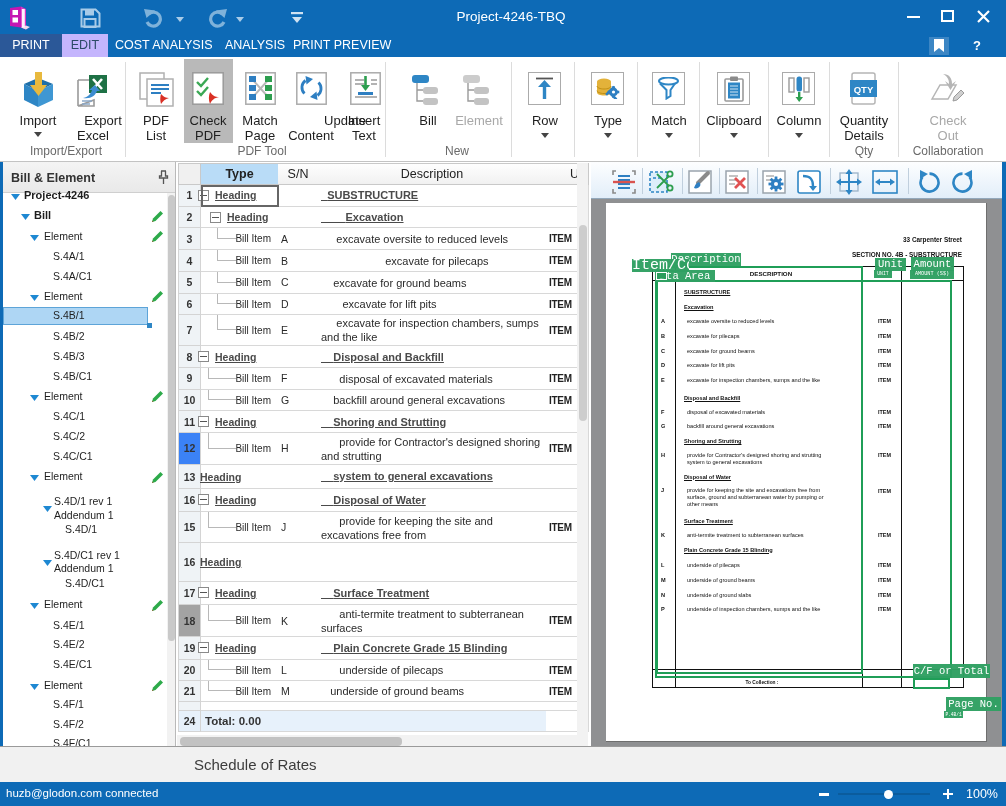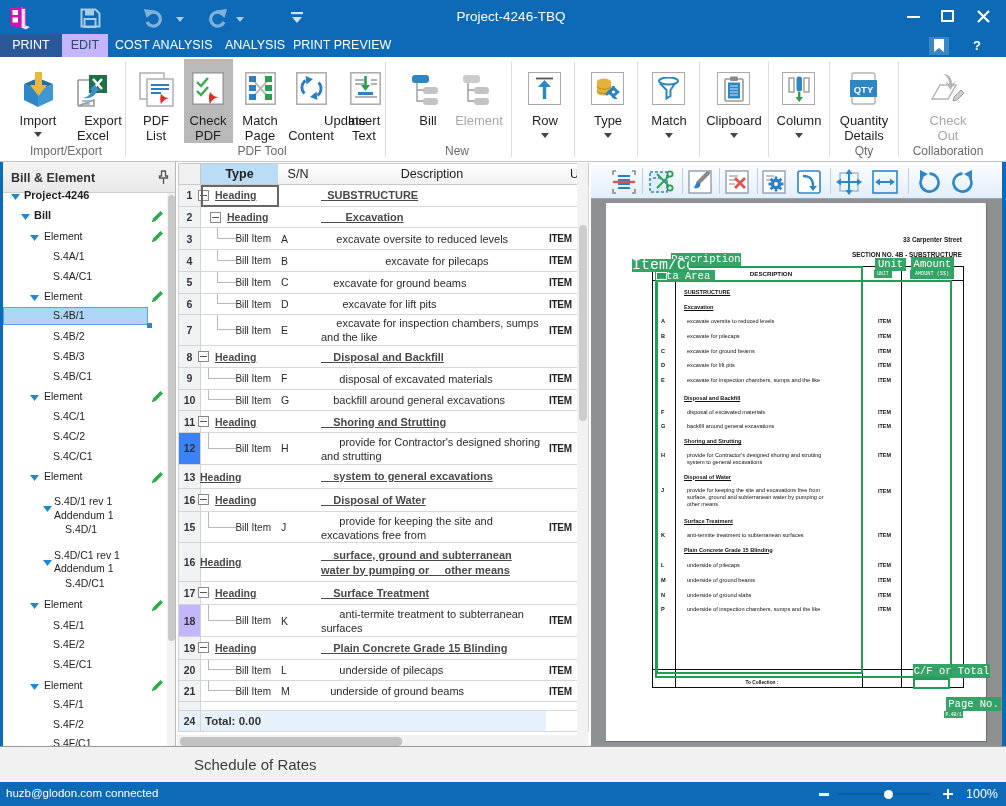--- a/index.html
+++ b/index.html
@@ -468,31 +468,30 @@
 <div class="ab" style="left:0px;top:350.0px;width:94px;height:31px;font-size:10px;color:#2a2a2a;text-align:right;line-height:31px;">Bill Item</div>
 <div class="ab" style="left:104px;top:350.0px;height:31px;font-size:10.5px;color:#2a2a2a;line-height:31px;">J</div>
 <div class="ab" style="left:144px;top:350.0px;width:220px;font-size:11px;color:#2a2a2a;line-height:14px;padding-top:1.5px;">&nbsp;&nbsp;&nbsp;&nbsp;&nbsp;&nbsp;provide for keeping the site and excavations free from</div>
 <div class="ab" style="left:372px;top:350.0px;height:31px;font-size:10px;font-weight:bold;color:#222;line-height:31px;letter-spacing:-0.3px;">ITEM</div>
 <div class="ab" style="left:1px;top:381.0px;width:23px;height:39px;background:#eff3f6;border:1px solid #d4d4d4;border-top:none;color:#333;font-weight:bold;font-size:10.5px;text-align:center;line-height:39px;">16</div>
 <div class="ab" style="left:24px;top:381.0px;width:78px;height:39px;background:#fff;border-right:1px solid #d8d8d8;border-bottom:1px solid #d8d8d8;"></div>
 <div class="ab" style="left:101px;top:381.0px;width:41px;height:39px;background:#fff;border-right:1px solid #d8d8d8;border-bottom:1px solid #d8d8d8;"></div>
 <div class="ab" style="left:141px;top:381.0px;width:229px;height:39px;background:#fff;border-right:1px solid #d8d8d8;border-bottom:1px solid #d8d8d8;"></div>
 <div class="ab" style="left:369px;top:381.0px;width:43px;height:39px;background:#fff;border-right:1px solid #d8d8d8;border-bottom:1px solid #d8d8d8;"></div>
 <div class="ab" style="left:23px;top:381.0px;height:39px;font-size:10.5px;font-weight:bold;color:#4a4a4a;line-height:39px;"><u>Heading</u></div>
-<div class="ab" style="left:144px;top:381.0px;width:220px;font-size:11px;font-weight:bold;color:#4a4a4a;line-height:15px;padding-top:4.5px;text-decoration:underline;">&nbsp;&nbsp;&nbsp;&nbsp;<b>surface, ground and subterranean water by pumping or&nbsp;&nbsp;&nbsp;&nbsp;&nbsp;other means</b></div>
 <div class="ab" style="left:1px;top:420.0px;width:23px;height:22.5px;background:#eff3f6;border:1px solid #d4d4d4;border-top:none;color:#333;font-weight:bold;font-size:10.5px;text-align:center;line-height:22.5px;">17</div>
 <div class="ab" style="left:24px;top:420.0px;width:78px;height:22.5px;background:#fff;border-right:1px solid #d8d8d8;border-bottom:1px solid #d8d8d8;"></div>
 <div class="ab" style="left:101px;top:420.0px;width:41px;height:22.5px;background:#fff;border-right:1px solid #d8d8d8;border-bottom:1px solid #d8d8d8;"></div>
 <div class="ab" style="left:141px;top:420.0px;width:229px;height:22.5px;background:#fff;border-right:1px solid #d8d8d8;border-bottom:1px solid #d8d8d8;"></div>
 <div class="ab" style="left:369px;top:420.0px;width:43px;height:22.5px;background:#fff;border-right:1px solid #d8d8d8;border-bottom:1px solid #d8d8d8;"></div>
 <div class="ab" style="left:21px;top:425.0px;width:11px;height:11px;background:#fff;border:1px solid #8a8a8a;"></div>
 <div class="ab" style="left:23px;top:430.0px;width:7px;height:1px;background:#555;"></div>
 <div class="ab" style="left:38px;top:420.0px;height:22.5px;font-size:10.5px;font-weight:bold;color:#4a4a4a;line-height:22.5px;"><u>Heading</u></div>
 <div class="ab" style="left:144px;top:420.0px;width:220px;font-size:11px;font-weight:bold;color:#4a4a4a;line-height:15px;padding-top:3.75px;text-decoration:underline;">&nbsp;&nbsp;&nbsp;&nbsp;<b>Surface Treatment</b></div>
-<div class="ab" style="left:1px;top:442.5px;width:23px;height:32px;background:#c4b5fd;border:1px solid #d4d4d4;border-top:none;color:#333;font-weight:bold;font-size:10.5px;text-align:center;line-height:32px;">18</div>
+<div class="ab" style="left:1px;top:442.5px;width:23px;height:32px;background:#a3a3a3;border:1px solid #d4d4d4;border-top:none;color:#333;font-weight:bold;font-size:10.5px;text-align:center;line-height:32px;">18</div>
 <div class="ab" style="left:24px;top:442.5px;width:78px;height:32px;background:#fff;border-right:1px solid #d8d8d8;border-bottom:1px solid #d8d8d8;"></div>
 <div class="ab" style="left:101px;top:442.5px;width:41px;height:32px;background:#fff;border-right:1px solid #d8d8d8;border-bottom:1px solid #d8d8d8;"></div>
 <div class="ab" style="left:141px;top:442.5px;width:229px;height:32px;background:#fff;border-right:1px solid #d8d8d8;border-bottom:1px solid #d8d8d8;"></div>
 <div class="ab" style="left:369px;top:442.5px;width:43px;height:32px;background:#fff;border-right:1px solid #d8d8d8;border-bottom:1px solid #d8d8d8;"></div>
 <div class="ab" style="left:31px;top:442.5px;width:28px;height:16.0px;border-left:1px solid #b8b8b8;border-bottom:1px solid #b8b8b8;"></div>
 <div class="ab" style="left:0px;top:442.5px;width:94px;height:32px;font-size:10px;color:#2a2a2a;text-align:right;line-height:32px;">Bill Item</div>
 <div class="ab" style="left:104px;top:442.5px;height:32px;font-size:10.5px;color:#2a2a2a;line-height:32px;">K</div>
 <div class="ab" style="left:144px;top:442.5px;width:220px;font-size:11px;color:#2a2a2a;line-height:14px;padding-top:2.0px;">&nbsp;&nbsp;&nbsp;&nbsp;&nbsp;&nbsp;anti-termite treatment to subterranean surfaces</div>
 <div class="ab" style="left:372px;top:442.5px;height:32px;font-size:10px;font-weight:bold;color:#222;line-height:32px;letter-spacing:-0.3px;">ITEM</div>
 <div class="ab" style="left:1px;top:474.5px;width:23px;height:23px;background:#eff3f6;border:1px solid #d4d4d4;border-top:none;color:#333;font-weight:bold;font-size:10.5px;text-align:center;line-height:23px;">19</div>

